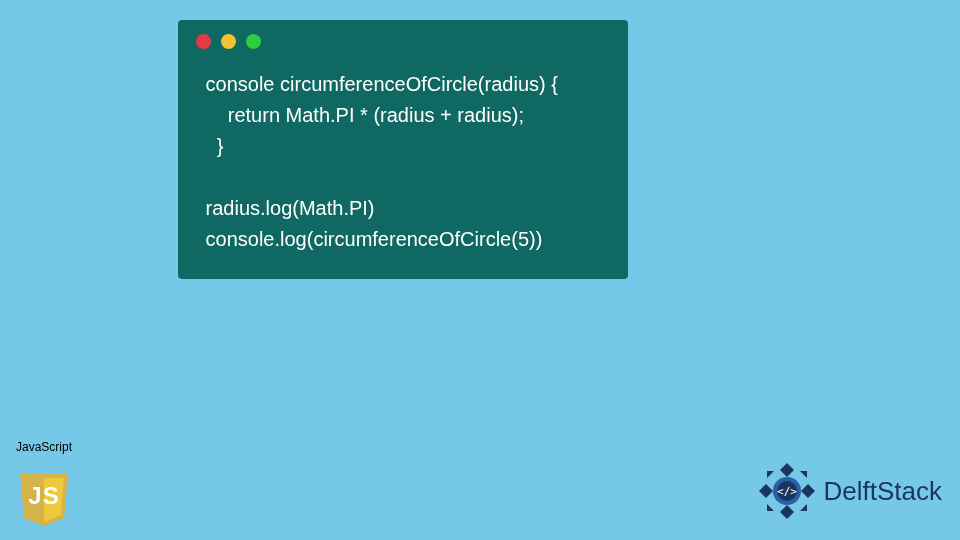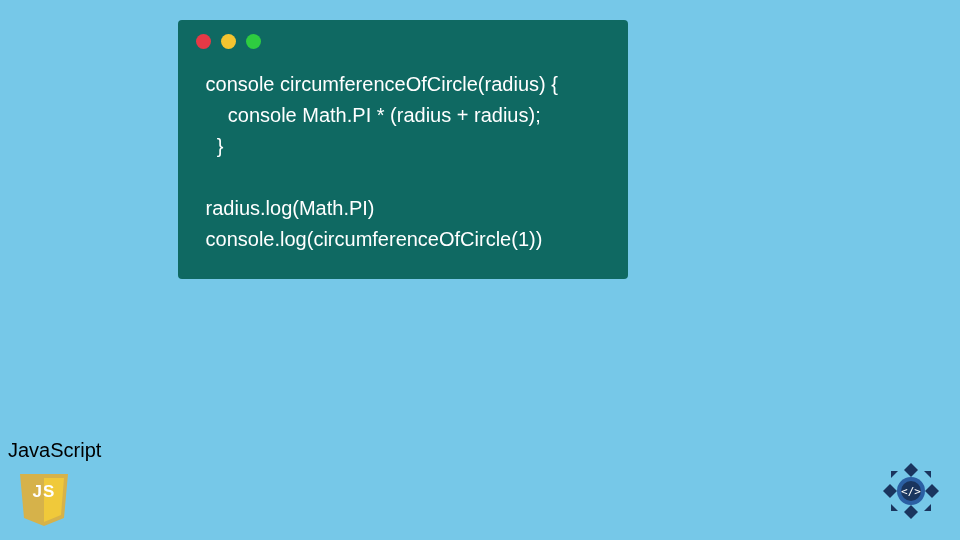--- a/index.html
+++ b/index.html
@@ -46,42 +46,42 @@
       white-space: pre;
     }
     .js-badge {
       position: absolute;
       left: 8px;
       bottom: 12px;
       width: 72px;
       text-align: center;
     }
     .js-label {
-      font-size: 20px;
+      font-size: 12px;
       color: #000;
-      margin-bottom: 10px;
+      margin-bottom: 18px;
     }
     .js-logo {
       width: 56px;
       height: 56px;
       margin: 0 auto;
       position: relative;
     }
     .js-shield {
       width: 56px;
       height: 56px;
     }
     .js-text {
       position: absolute;
       top: 10px;
       left: 0;
       width: 56px;
       color: #fff;
       font-weight: bold;
-      font-size: 17px;
+      font-size: 24px;
       letter-spacing: 1px;
     }
     .delftstack {
       position: absolute;
       right: 18px;
       bottom: 18px;
       display: flex;
       align-items: center;
       gap: 6px;
     }
@@ -98,25 +98,25 @@
 </head>
 <body>
 
 <div class="code-window">
   <div class="window-dots">
     <div class="dot dot-red"></div>
     <div class="dot dot-yellow"></div>
     <div class="dot dot-green"></div>
   </div>
   <div class="code-content"><span> console circumferenceOfCircle(radius) {</span>
-<span>     console Math.PI * (radius + radius);</span>
+<span>     return Math.PI * (radius + radius);</span>
 <span>   }</span>
 <span></span>
 <span> radius.log(Math.PI)</span>
-<span> console.log(circumferenceOfCircle(1))</span></div>
+<span> console.log(circumferenceOfCircle(5))</span></div>
 </div>
 
 <div class="js-badge">
   <div class="js-label">JavaScript</div>
   <div class="js-logo">
     <svg class="js-shield" viewBox="0 0 56 56">
       <path d="M4 2 L52 2 L48 46 L28 54 L8 46 Z" fill="#d6b24a"></path>
       <path d="M28 6 L48 6 L45 43 L28 50 Z" fill="#f0c93a"></path>
     </svg>
     <div class="js-text">JS</div>
@@ -132,13 +132,14 @@
       <polygon points="28,0 21,7 14,0 21,-7" fill="#1a355e"></polygon>
       <polygon points="-20,-20 -13,-20 -20,-13" fill="#1a355e" transform="rotate(0)"></polygon>
       <polygon points="20,-20 13,-20 20,-13" fill="#1a355e"></polygon>
       <polygon points="20,20 13,20 20,13" fill="#1a355e"></polygon>
       <polygon points="-20,20 -13,20 -20,13" fill="#1a355e"></polygon>
       <circle r="14" fill="#2b5fa3"></circle>
       <circle r="10" fill="#1a355e"></circle>
       <text x="0" y="4" text-anchor="middle" font-size="11" fill="#fff" font-family="monospace">&lt;/&gt;</text>
     </g>
   </svg>
+  <div class="delft-text">DelftStack</div>
 </div>
 
 </body></html>

